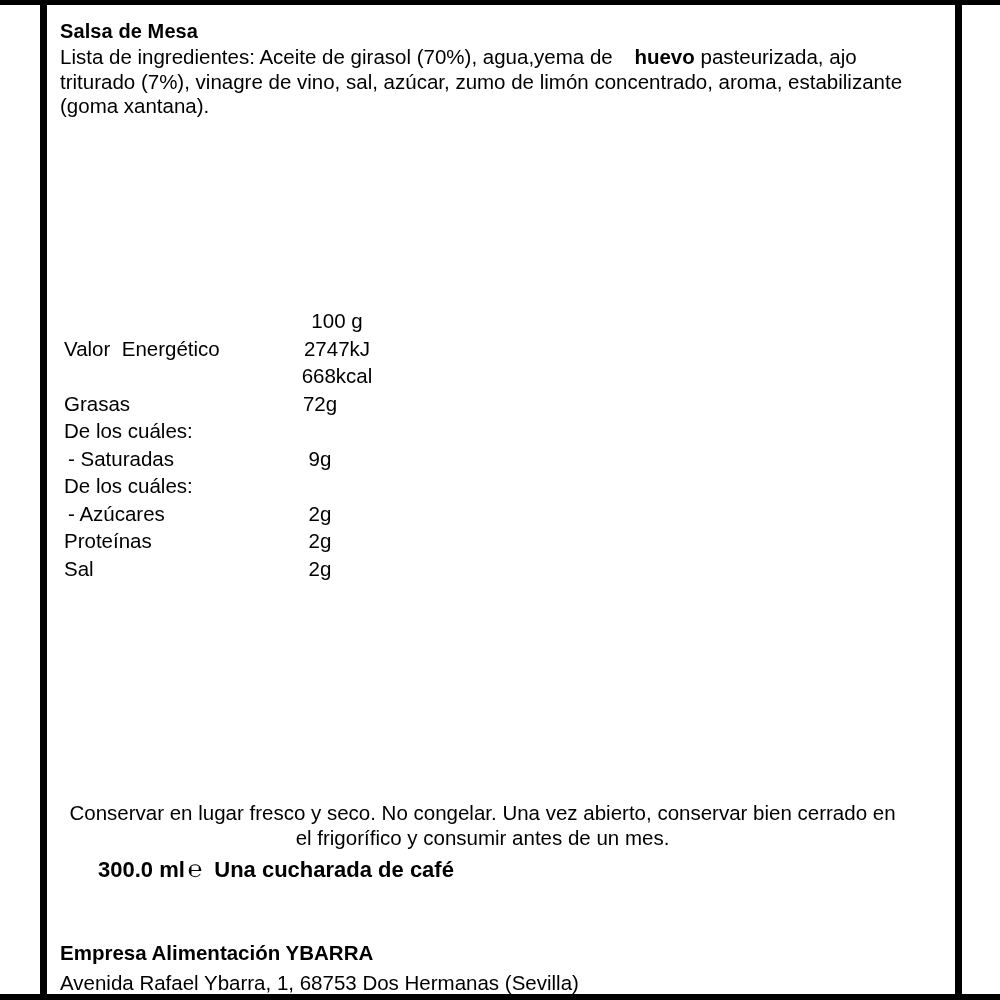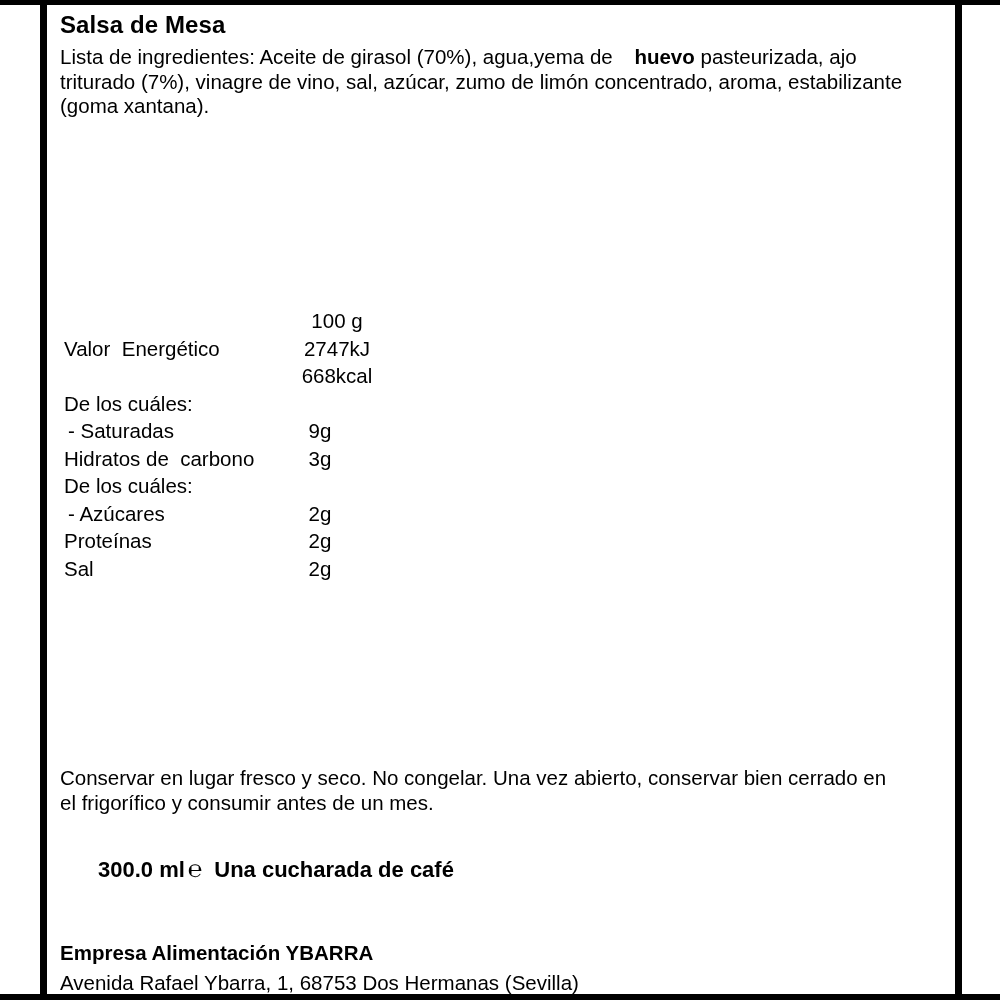--- a/index.html
+++ b/index.html
@@ -50,22 +50,22 @@
     left: 60px;
     top: 0;
     width: 890px;
     height: 1000px;
   }
 
   .abs { position: absolute; }
 
   #product-title {
     left: 0px;
-    top: 6px;
-    font-size: 24px;
+    top: 15px;
+    font-size: 20px;
     font-weight: bold;
     letter-spacing: 0.1px;
     white-space: nowrap;
   }
 
   #ingredients-block {
     left: 0px;
     top: 40px;
     width: 845px;
     font-size: 20.5px;
@@ -103,24 +103,25 @@
     white-space: pre;
   }
   
   .nutri-value.wide {
     width: 554px;
   }
 
   
   #storage-text {
     left: 0px;
-    top: 761px;
+    top: 796px;
     width: 845px;
     font-size: 20.5px;
     line-height: 24.5px;
+    text-align: center;
   }
 
   
   #volume-row {
     left: 0px;
     top: 850px;
     font-size: 22px;
     font-weight: bold;
     white-space: nowrap;
     margin-left: 38px;
@@ -173,35 +174,35 @@
       <div class="nutri-row">
         <span class="nutri-label">Valor  Energético</span>
         <span class="nutri-value wide">2747kJ</span>
       </div>
 
       <div class="nutri-row">
         <span class="nutri-label"></span>
         <span class="nutri-value wide">668kcal</span>
       </div>
 
+      <div class="nutri-row">
+        <span class="nutri-label">Grasas</span>
+        <span class="nutri-value">72g</span>
+      </div>
 
       <div class="nutri-row">
         <span class="nutri-label indent1">De los cuáles:</span>
         <span class="nutri-value"></span>
       </div>
 
       <div class="nutri-row">
         <span class="nutri-label indent2">- Saturadas</span>
         <span class="nutri-value">9g</span>
       </div>
 
-      <div class="nutri-row">
-        <span class="nutri-label">Hidratos de  carbono</span>
-        <span class="nutri-value">3g</span>
-      </div>
 
       <div class="nutri-row">
         <span class="nutri-label indent1">De los cuáles:</span>
         <span class="nutri-value"></span>
       </div>
 
       <div class="nutri-row">
         <span class="nutri-label indent2">- Azúcares</span>
         <span class="nutri-value">2g</span>
       </div>

